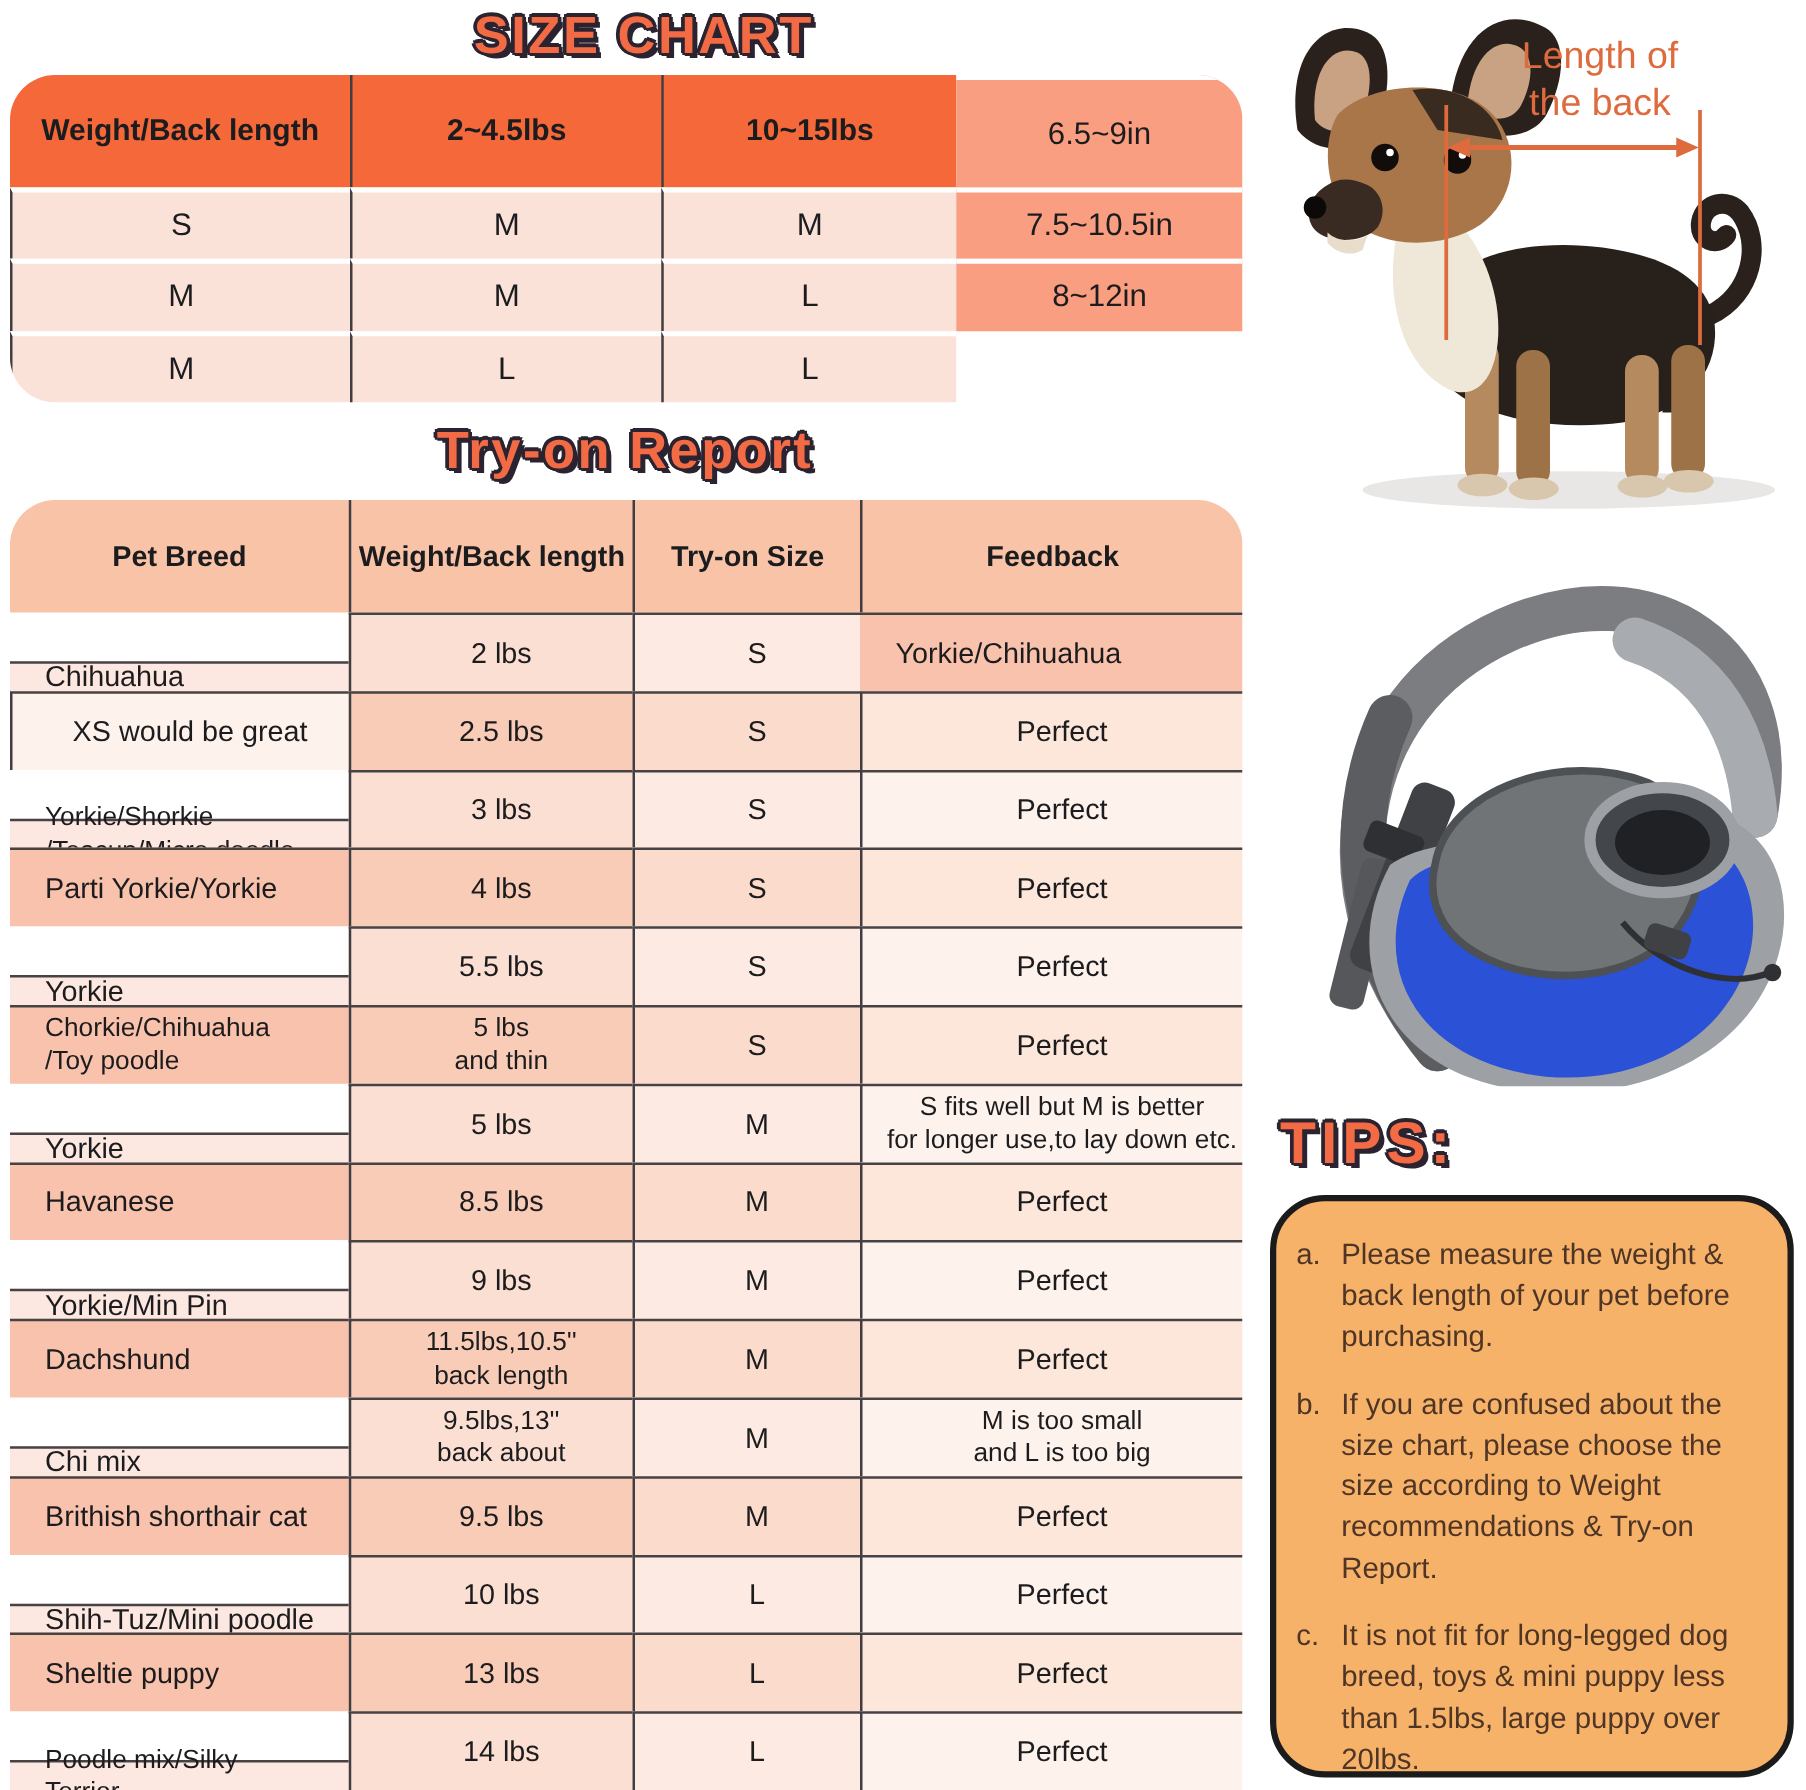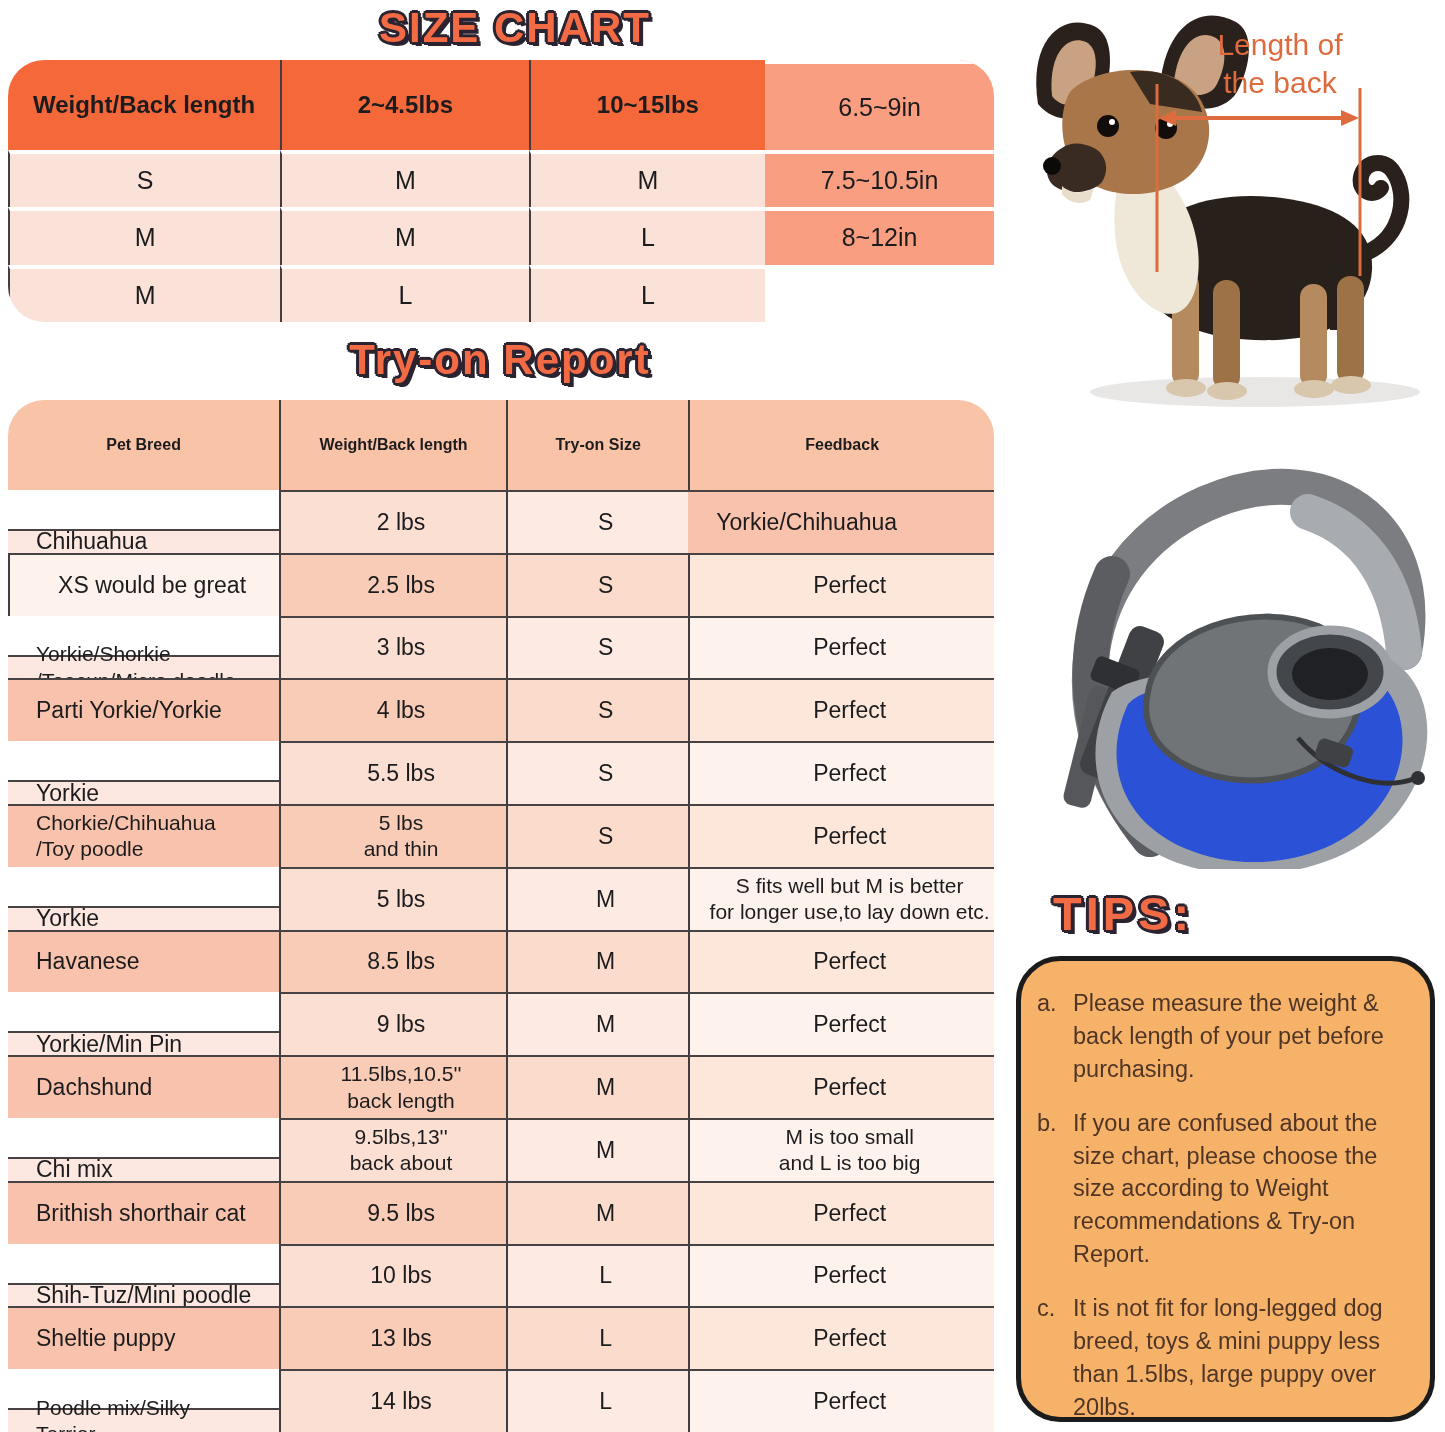--- a/index.html
+++ b/index.html
@@ -9,21 +9,21 @@
   }
   
   .bubble-title{
     position:absolute;margin:0;font-weight:bold;color:#f26b45;letter-spacing:2px;
     text-shadow:3px 0 0 #2b2330,-3px 0 0 #2b2330,0 3px 0 #2b2330,0 -3px 0 #2b2330,
       2px 2px 0 #2b2330,-2px -2px 0 #2b2330,2px -2px 0 #2b2330,-2px 2px 0 #2b2330,
       4px 4px 0 #2b2330;
   }
   #size-title{left:15px;top:4px;width:1000px;text-align:center;font-size:42px;}
   #tryon-title{left:0;top:336px;width:1000px;text-align:center;font-size:42px;}
-  #tips-title{left:1053px;top:886px;font-size:47px;letter-spacing:4px;}
+  #tips-title{left:1024px;top:886px;font-size:47px;letter-spacing:4px;}
   
   .sc-table{
     position:absolute;left:8px;top:60px;width:986px;height:262px;
     display:grid;grid-template-columns:27.6% 25.2% 24% 23.2%;
     grid-template-rows:90px 1fr 1fr 1fr;border-radius:36px;overflow:hidden;
   }
   .sc-cell{display:flex;align-items:center;justify-content:center;}
   .sc-head{background:#f4683a;font-weight:bold;font-size:24px;}
   .sc-body{border-top:4px solid #ffffff;font-size:25px;}
   .sc-label{background:#f99e80;}
@@ -31,21 +31,21 @@
   .sc-table .cline{border-left:2px solid #413d40;}
   
   .tr-table{
     position:absolute;left:8px;top:400px;width:986px;height:1032px;
     display:grid;grid-template-columns:27.5% 23% 18.5% 31%;
     grid-template-rows:90px repeat(15,62.8px);
     border-radius:36px 36px 0 0;overflow:hidden;
   }
   .tr-cell{display:flex;align-items:center;justify-content:center;text-align:center;
     white-space:pre-line;font-size:23px;}
-  .tr-head{background:#f9c3a7;font-weight:bold;font-size:16px;}
+  .tr-head{background:#f9c3a7;font-weight:bold;font-size:23px;}
   .tr-body{border-top:2px solid #474345;padding-left:15px;}
   .tr-table .cline{border-left:2px solid #413d40;}
   .tr-cell.left{justify-content:flex-start;text-align:left;padding-left:28px;}
   .tr-cell.multiline{font-size:21px;line-height:1.25;}
   .light.c0{background:#fce8e0;margin-top:39px;} .light.c1{background:#fbdfd3;}
   .light.c2{background:#fdebe3;} .light.c3{background:#fef2ec;}
   .dark.c0{background:#f8c2ac;}  .dark.c1{background:#f9ccb7;}
   .dark.c2{background:#fbdccc;}  .dark.c3{background:#fce7da;}
   
   .dog-figure{position:absolute;left:1000px;top:0;width:445px;height:420px;}

